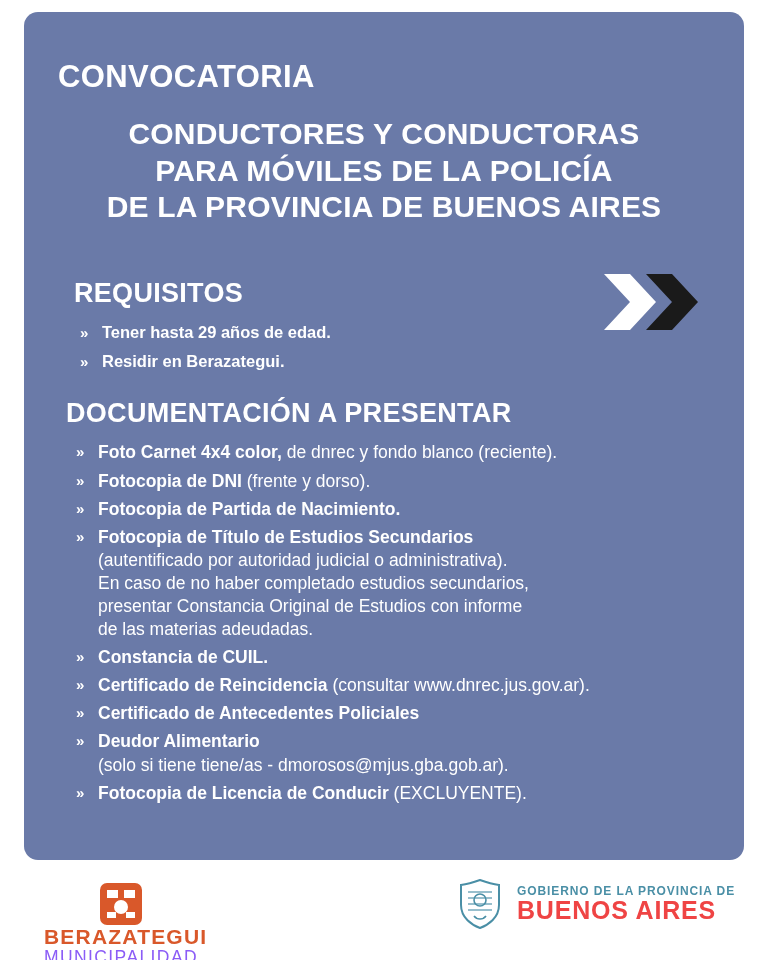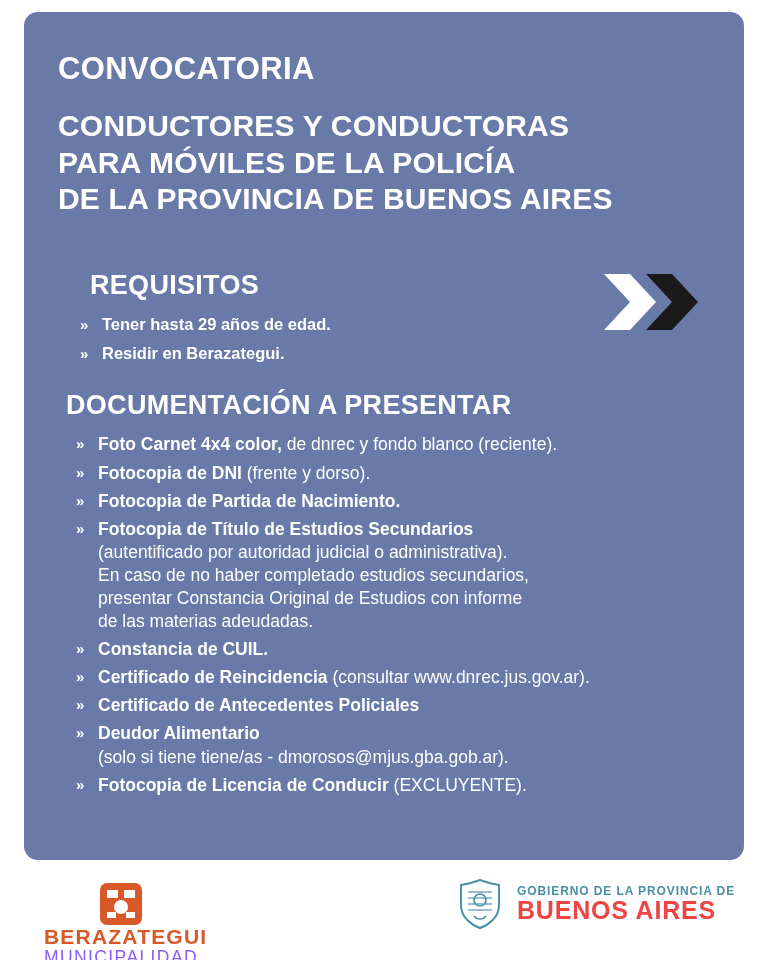--- a/index.html
+++ b/index.html
@@ -31,41 +31,42 @@
     box-sizing: border-box;
     padding: 40px 34px 20px 34px;
     color: #ffffff;
     overflow: hidden;
   }
   .title-main {
     font-size: 31px;
     font-weight: bold;
     letter-spacing: 0.4px;
     line-height: 1.1;
-    margin: 0 0 22px 0;
+    margin: 8px 0 22px 0;
   }
   .title-sub {
     font-size: 30px;
     font-weight: bold;
     line-height: 1.22;
     letter-spacing: 0.2px;
     margin: 0;
   }
   .title-sub div {
     white-space: nowrap;
+    text-align: center;
   }
   .section-heading {
     font-size: 27px;
     font-weight: bold;
     letter-spacing: 0.3px;
     margin: 0;
   }
   #requisitos-heading {
     margin-top: 52px;
-    margin-left: 32px;
+    margin-left: 16px;
   }
   #documentacion-heading {
     margin-top: 26px;
     margin-left: 8px;
   }
   .list {
     list-style: none;
     margin: 0;
     padding: 0;
   }

